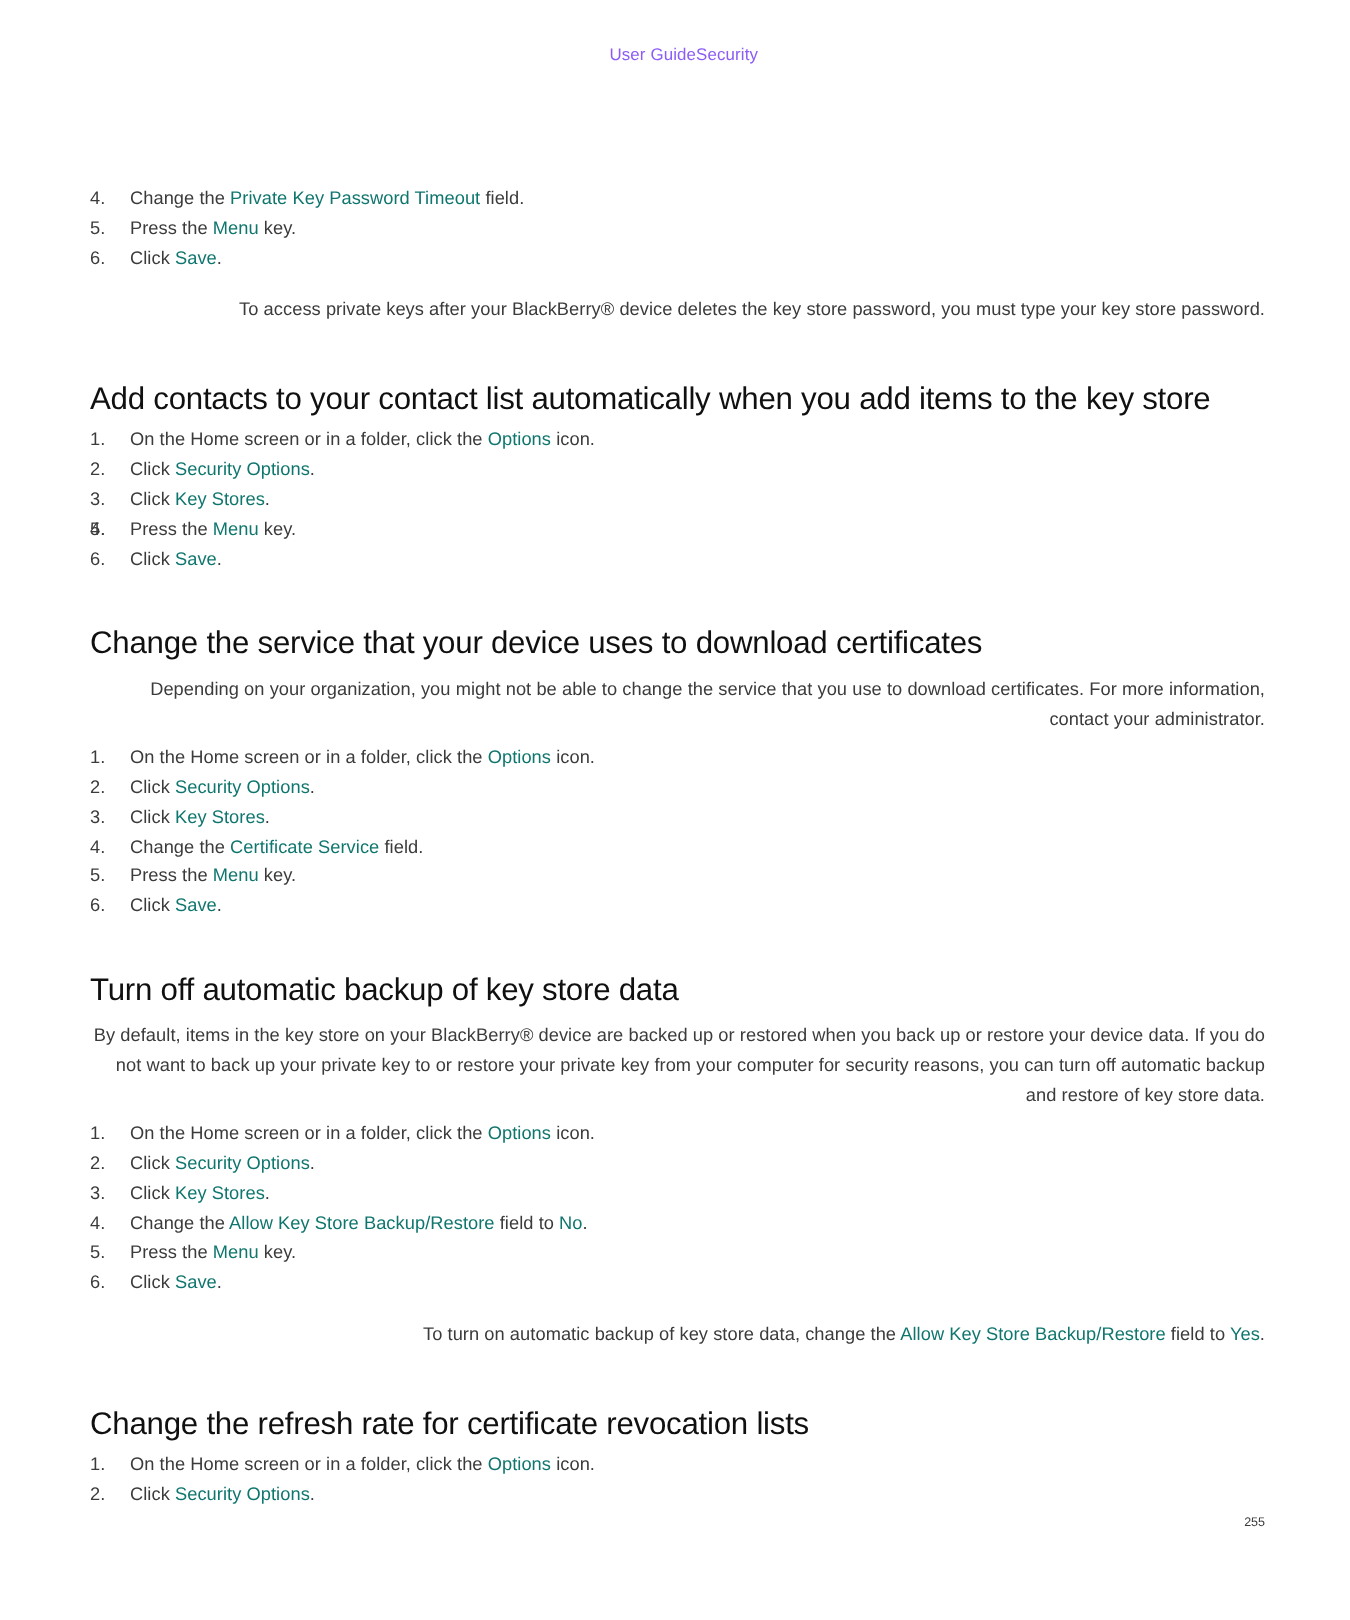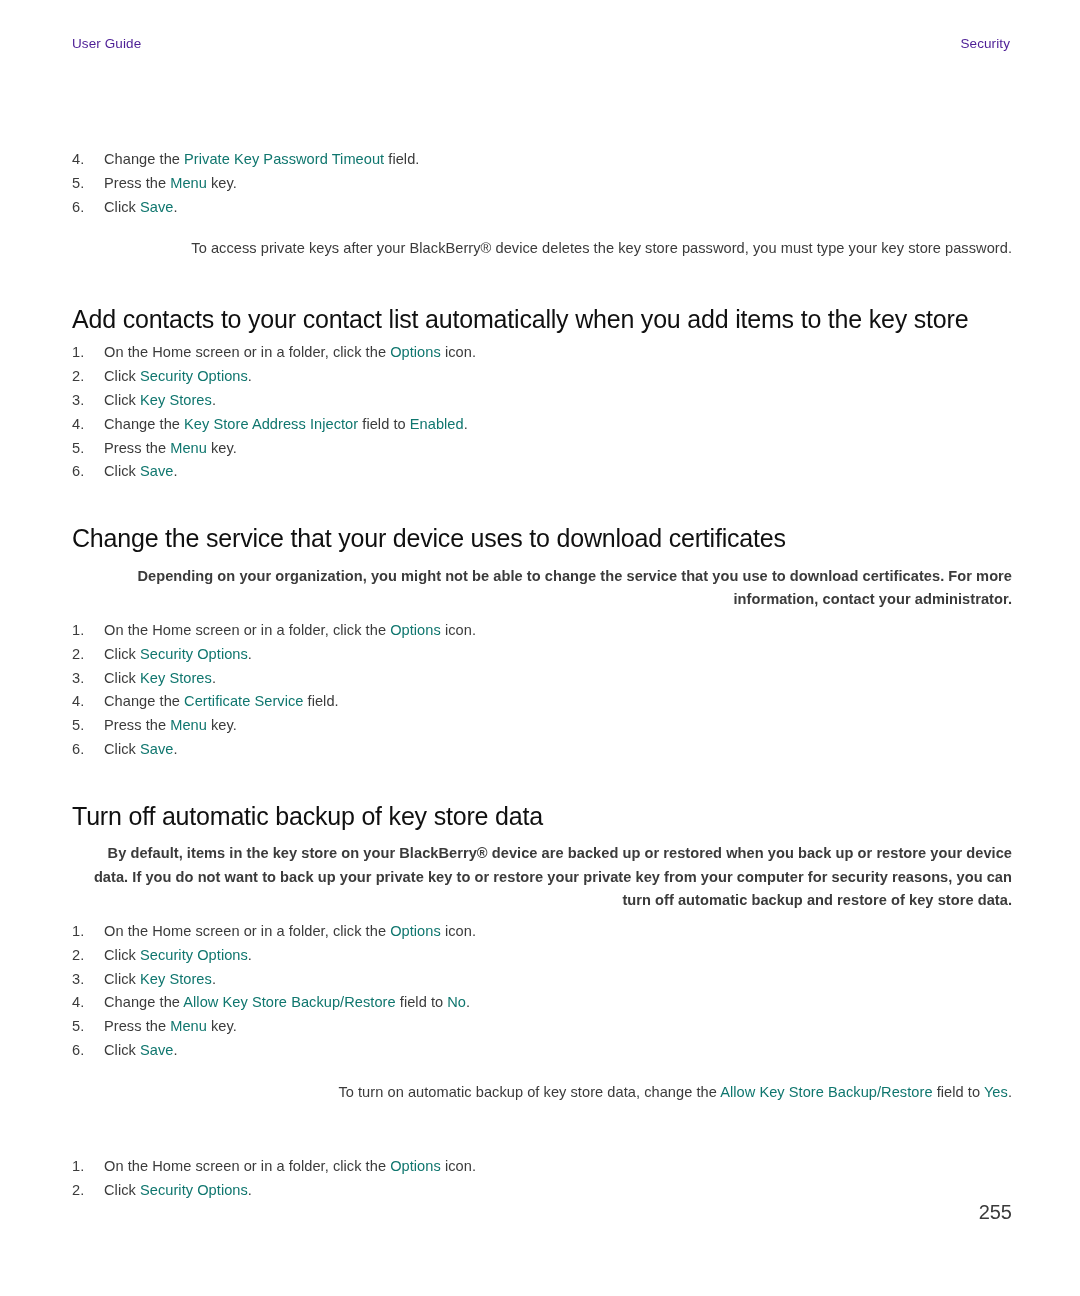--- a/index.html
+++ b/index.html
@@ -14,27 +14,27 @@
     position: relative;
     width: 1080px;
     height: 1296px;
     background: #ffffff;
     box-sizing: border-box;
     overflow: hidden;
   }
   .running-head {
     position: absolute;
     top: 36px;
-    left: 72px;
+    left: 84px;
     right: 70px;
     display: flex;
-    justify-content: space-between;
+    justify-content: center;
     align-items: baseline;
     font-size: 13.5px;
-    color: #4c1d95;
+    color: #8b5cf6;
     letter-spacing: 0.1px;
   }
   .content {
     position: absolute;
     top: 148px;
     left: 72px;
     width: 940px;
   }
   h2.heading {
     font-size: 25px;
@@ -48,21 +48,21 @@
   .sec-gap-2 { height: 40px; }
   .para {
     font-size: 14.6px;
     color: #3b3b3b;
     line-height: 23.6px;
     margin: 0;
     letter-spacing: 0.05px;
     text-align: right;
   }
   .para.after-list { margin-top: 18px; }
-  .para.after-heading { margin-top: 11px; font-weight: bold; }
+  .para.after-heading { margin-top: 11px; }
   .steps {
     list-style: none;
     margin: 0;
     padding: 0;
   }
   .steps.after-heading { margin-top: 7px; }
   .step {
     position: relative;
     font-size: 14.6px;
     color: #3b3b3b;
@@ -79,21 +79,21 @@
     color: #3b3b3b;
   }
   b, .b {
     font-weight: normal;
     color: #0f766e;
   }
   .page-number {
     position: absolute;
     bottom: 72px;
     right: 68px;
-    font-size: 20px;
+    font-size: 10px;
     color: #3b3b3b;
   }
 </style>
 </head>
 <body>
 
 <div class="page">
 
   <div class="running-head">
     <span>User Guide</span>
@@ -109,21 +109,21 @@
         </ol>
         <p class="para after-list">To access private keys after your BlackBerry® device deletes the key store password, you must type your key store password.</p>
       </section>
       <div class="sec-gap-1"></div>
       <section>
         <h2 class="heading">Add contacts to your contact list automatically when you add items to the key store</h2>
         <ol class="steps after-heading">
           <li class="step"><span class="num">1.</span><span><span>On the Home screen or in a folder, click the </span><b>Options</b><span> icon.</span></span></li>
           <li class="step"><span class="num">2.</span><span><span>Click </span><b>Security Options</b><span>.</span></span></li>
           <li class="step"><span class="num">3.</span><span><span>Click </span><b>Key Stores</b><span>.</span></span></li>
-          <li class="step"><span class="num">4.</span><span><span>Change the </span><b>Key Store Address Injector</b><span> field to </span><b>Enabled</b><span>.</span></span></li>
+          <li class="step"><span class="num">4.</span></li>
           <li class="step"><span class="num">5.</span><span><span>Press the </span><b>Menu</b><span> key.</span></span></li>
           <li class="step"><span class="num">6.</span><span><span>Click </span><b>Save</b><span>.</span></span></li>
         </ol>
       </section>
       <div class="sec-gap-2"></div>
       <section>
         <h2 class="heading">Change the service that your device uses to download certificates</h2>
         <p class="para after-heading">Depending on your organization, you might not be able to change the service that you use to download certificates. For more information, contact your administrator.</p>
         <ol class="steps after-heading">
           <li class="step"><span class="num">1.</span><span><span>On the Home screen or in a folder, click the </span><b>Options</b><span> icon.</span></span></li>
@@ -143,20 +143,21 @@
           <li class="step"><span class="num">2.</span><span><span>Click </span><b>Security Options</b><span>.</span></span></li>
           <li class="step"><span class="num">3.</span><span><span>Click </span><b>Key Stores</b><span>.</span></span></li>
           <li class="step"><span class="num">4.</span><span><span>Change the </span><b>Allow Key Store Backup/Restore</b><span> field to </span><b>No</b><span>.</span></span></li>
           <li class="step"><span class="num">5.</span><span><span>Press the </span><b>Menu</b><span> key.</span></span></li>
           <li class="step"><span class="num">6.</span><span><span>Click </span><b>Save</b><span>.</span></span></li>
         </ol>
         <p class="para after-list"><span>To turn on automatic backup of key store data, change the </span><b>Allow Key Store Backup/Restore</b><span> field to </span><b>Yes</b><span>.</span></p>
       </section>
       <div class="sec-gap-1"></div>
       <section>
+        <h2 class="heading">Change the refresh rate for certificate revocation lists</h2>
         <ol class="steps after-heading">
           <li class="step"><span class="num">1.</span><span><span>On the Home screen or in a folder, click the </span><b>Options</b><span> icon.</span></span></li>
           <li class="step"><span class="num">2.</span><span><span>Click </span><b>Security Options</b><span>.</span></span></li>
         </ol>
       </section>
     </div>
 
   <div class="page-number">255</div>
 
 </div>

